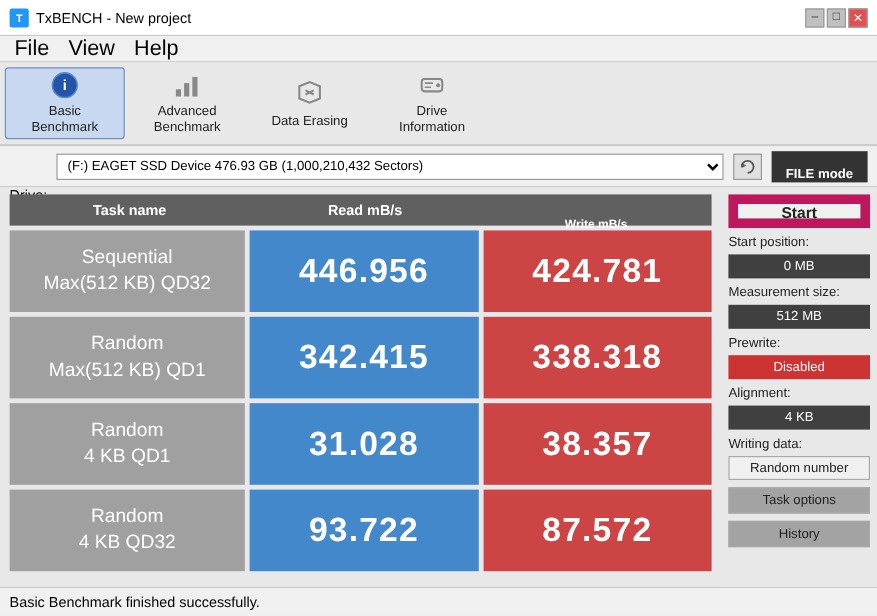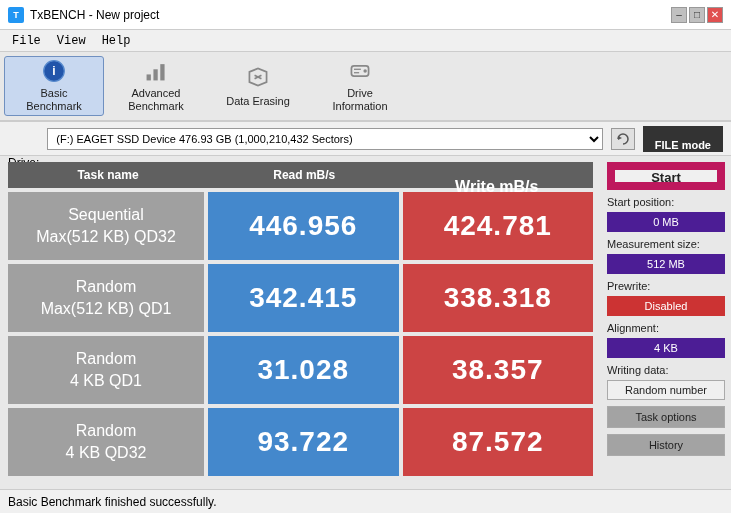--- a/index.html
+++ b/index.html
@@ -63,22 +63,21 @@
       background: #f0f0f0;
       height: 22px;
       display: flex;
       align-items: center;
       padding: 0 4px;
       border-bottom: 1px solid #ccc;
     }
     .menu-item {
       padding: 2px 8px;
       cursor: pointer;
-      font-size: 12px;
-      font-family: Liberation Mono, monospace;
+      font-size: 18px;
     }
 
     
     .toolbar {
       background: #e8e8e8;
       height: 70px;
       display: flex;
       align-items: stretch;
       border-bottom: 2px solid #ccc;
       padding: 4px 4px;
@@ -172,21 +171,21 @@
     }
     .table-header {
       display: flex;
       background: #606060;
       color: white;
       height: 26px;
       align-items: center;
     }
     .th-task { flex: 0 0 200px; text-align: center; font-size: 12px; font-weight: bold; }
     .th-read { flex: 1; text-align: center; font-size: 12px; font-weight: bold; }
-    .th-write { flex: 1; text-align: center; font-size: 16px; font-weight: bold; margin-top: 24px; }
+    .th-write { flex: 1; text-align: center; font-size: 10px; font-weight: bold; margin-top: 24px; }
 
     .table-row {
       display: flex;
       height: 68px;
       gap: 4px;
       align-items: stretch;
     }
     .task-cell {
       flex: 0 0 196px;
       background: #a0a0a0;
@@ -251,21 +250,21 @@
       color: white;
       border: none;
       font-size: 11px;
       cursor: pointer;
       text-align: center;
       display: flex;
       align-items: center;
       justify-content: center;
     }
     .panel-value-btn.disabled-btn { background: #cc3333; color: white; }
-    .panel-value-btn.gray-btn { background: #4c1d95; color: white; }
+    .panel-value-btn.gray-btn { background: #404040; color: white; }
     .panel-value-btn.light-btn { background: #f0f0f0; color: #222; border: 1px solid #aaa; }
     .panel-action-btn {
       height: 22px;
       background: #a3a3a3;
       border: 1px solid #aaa;
       cursor: pointer;
       font-size: 11px;
       color: #222;
       margin-top: 2px;
     }

